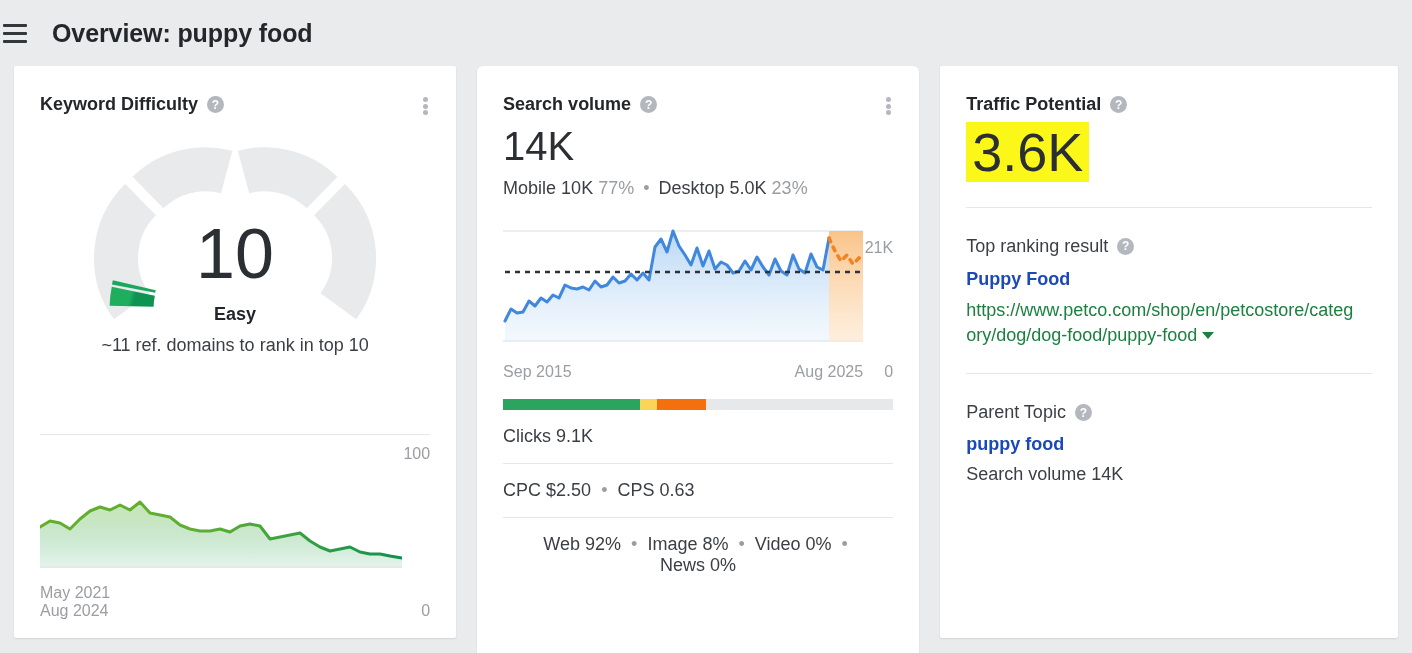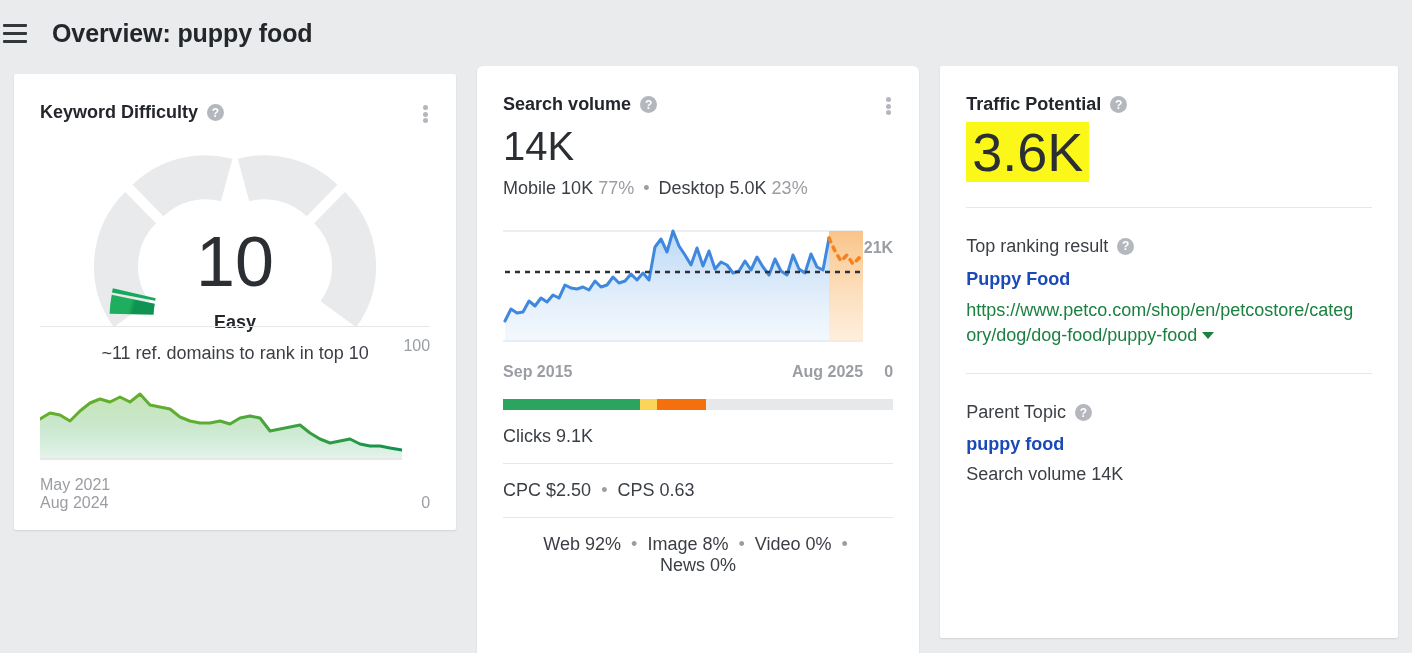--- a/index.html
+++ b/index.html
@@ -43,21 +43,21 @@
     gap: 21px;
     padding: 0 14px;
     align-items: flex-start;
   }
   .card {
     background: #ffffff;
     border-radius: 2px;
     box-shadow: 0 1px 2px rgba(0,0,0,0.10);
     position: relative;
   }
-  .card-kd       { width: 449px; height: 456px; margin-top: 8px; }
+  .card-kd       { width: 449px; height: 572px; }
   .card-volume   { width: 449px; height: 629px; border-radius: 6px; }
   .card-traffic  { width: 465px; height: 572px; }
 
   .card-head {
     display: flex;
     align-items: center;
     padding: 28px 26px 0 26px;
     position: relative;
   }
   .card-title {
@@ -182,21 +182,20 @@
     font-size: 18px;
     color: #3b3f45;
     padding: 9px 26px 0 26px;
   }
   .device-split .muted { color: #9a9da3; }
   .device-split .dot { color: #9a9da3; margin: 0 4px; }
 
   .vol-chart-block {
     margin: 18px 26px 16px 26px;
     position: relative;
-    font-weight: bold;
   }
   .vol-max {
     position: absolute;
     right: 0; top: 22px;
     font-size: 16px;
     color: #9a9da3;
   }
   .vol-min {
     position: absolute;
     right: 0; bottom: 0;

